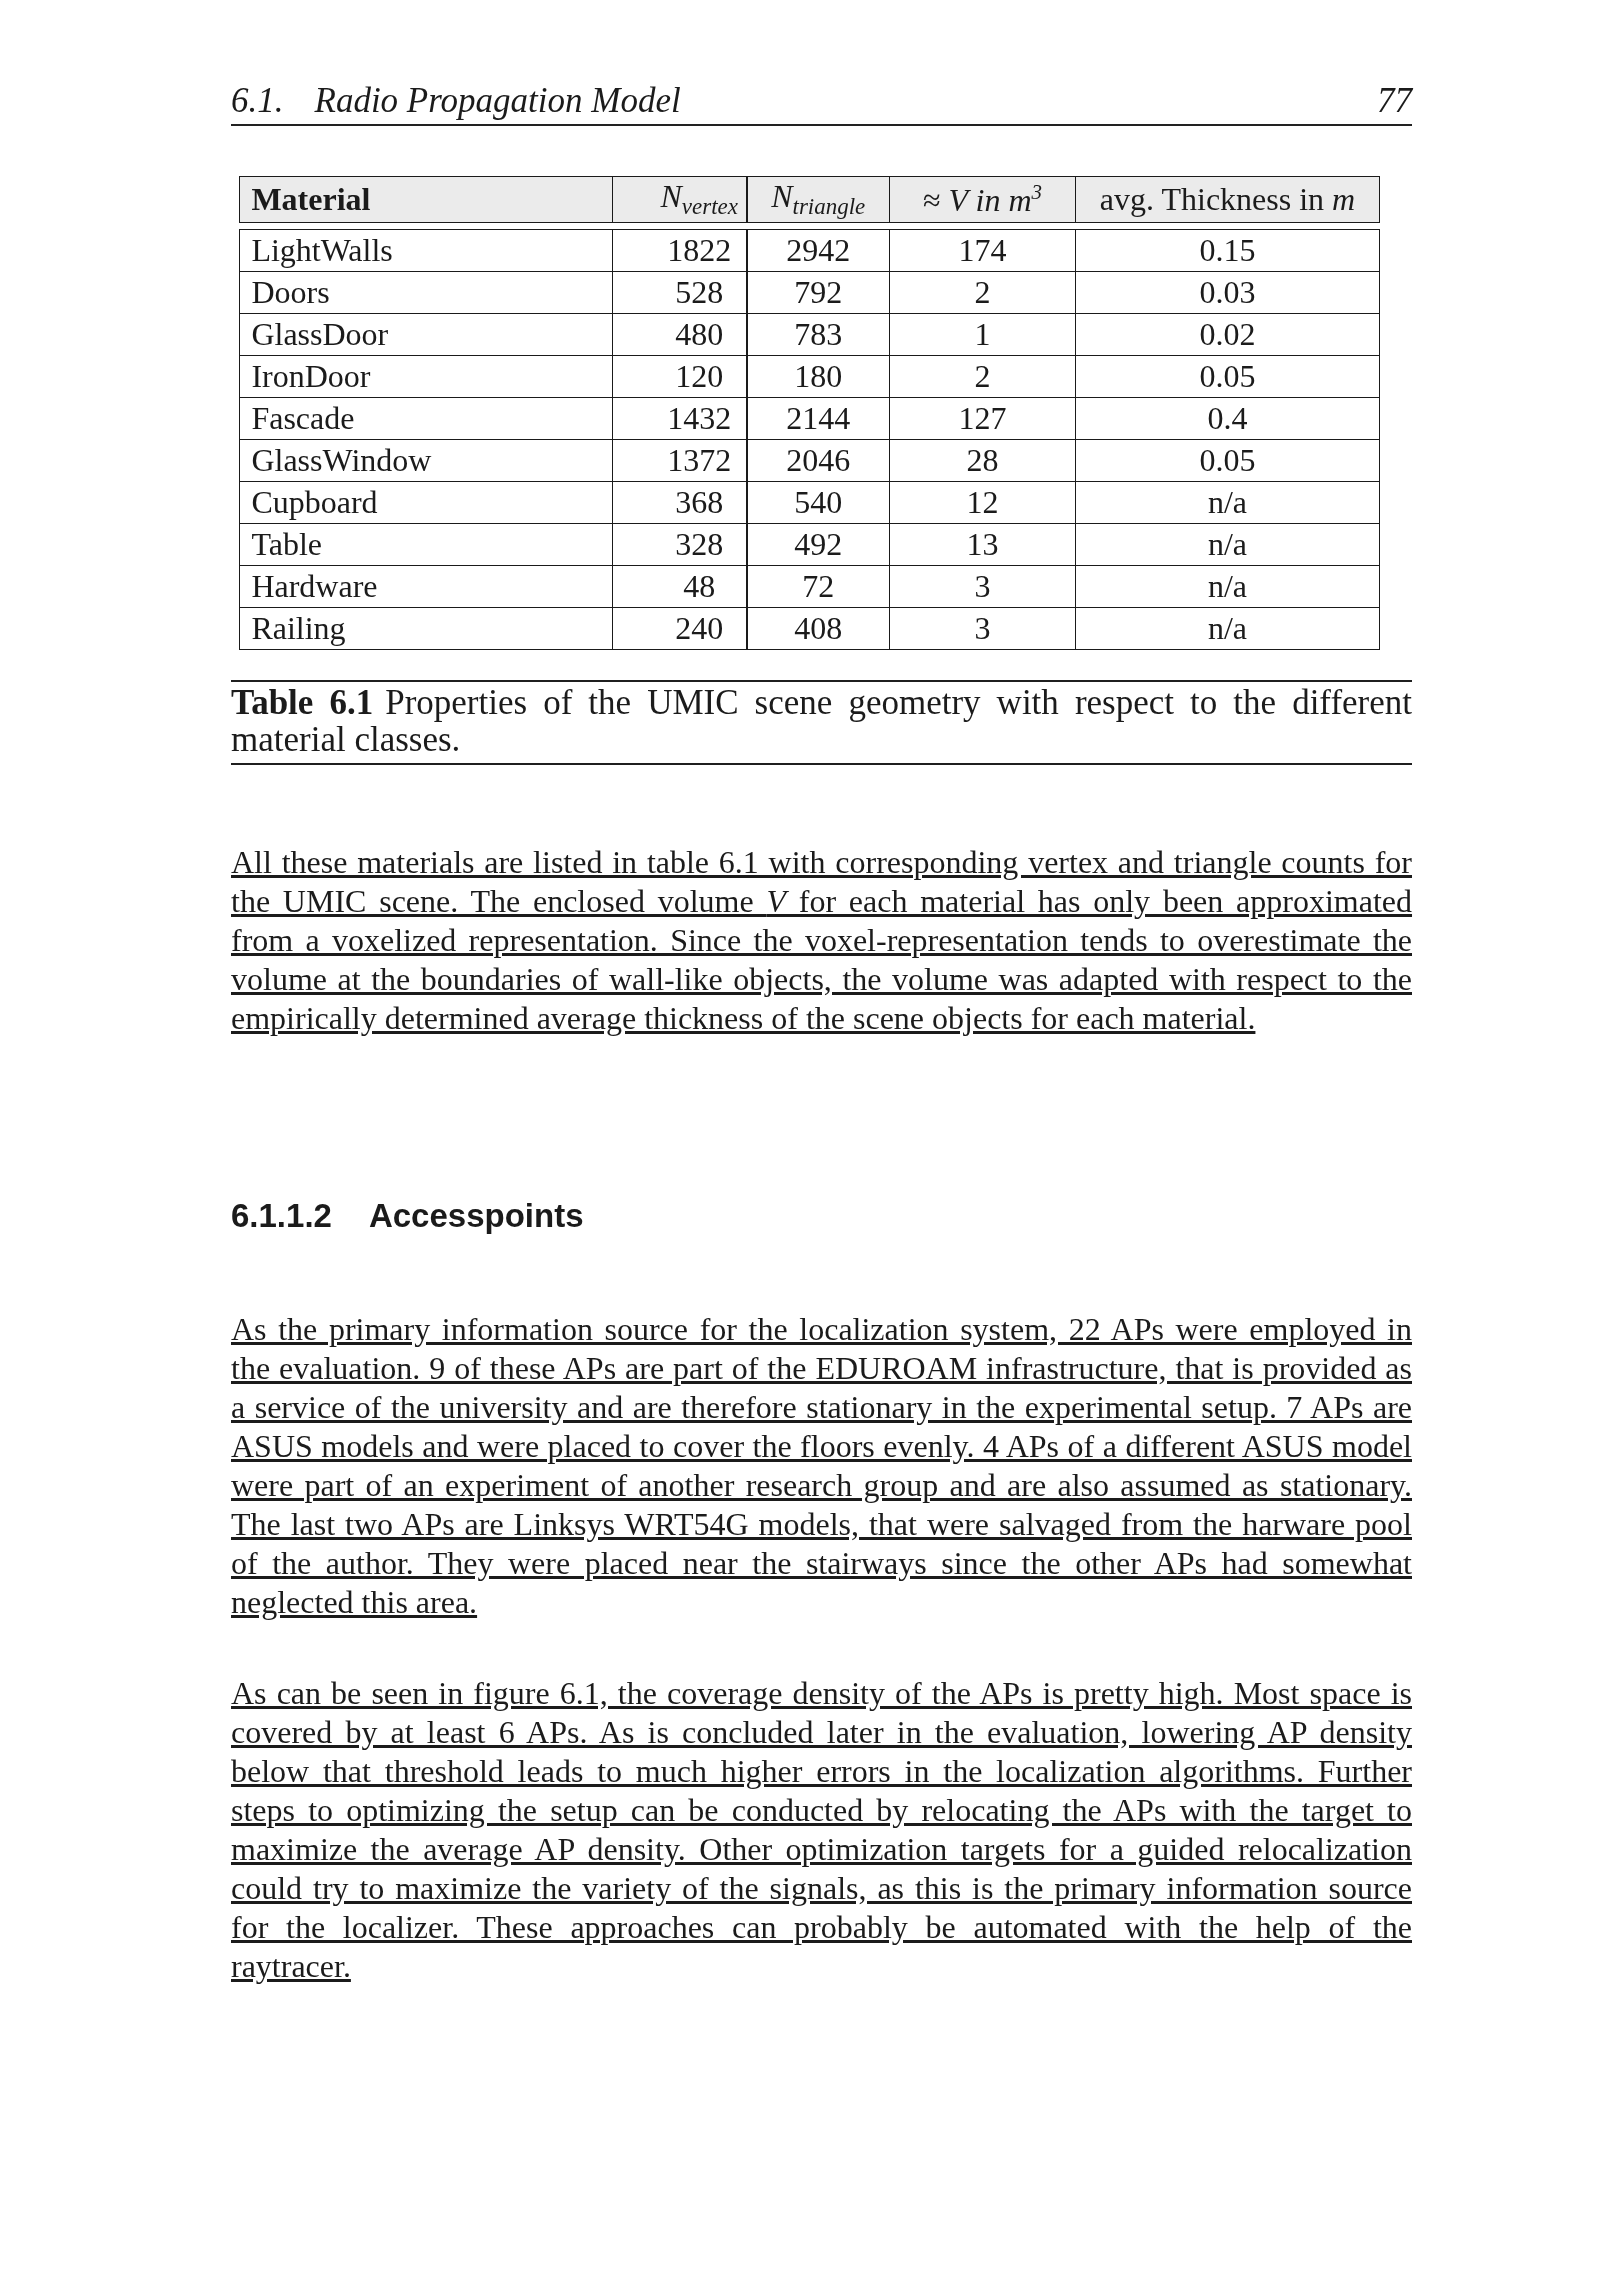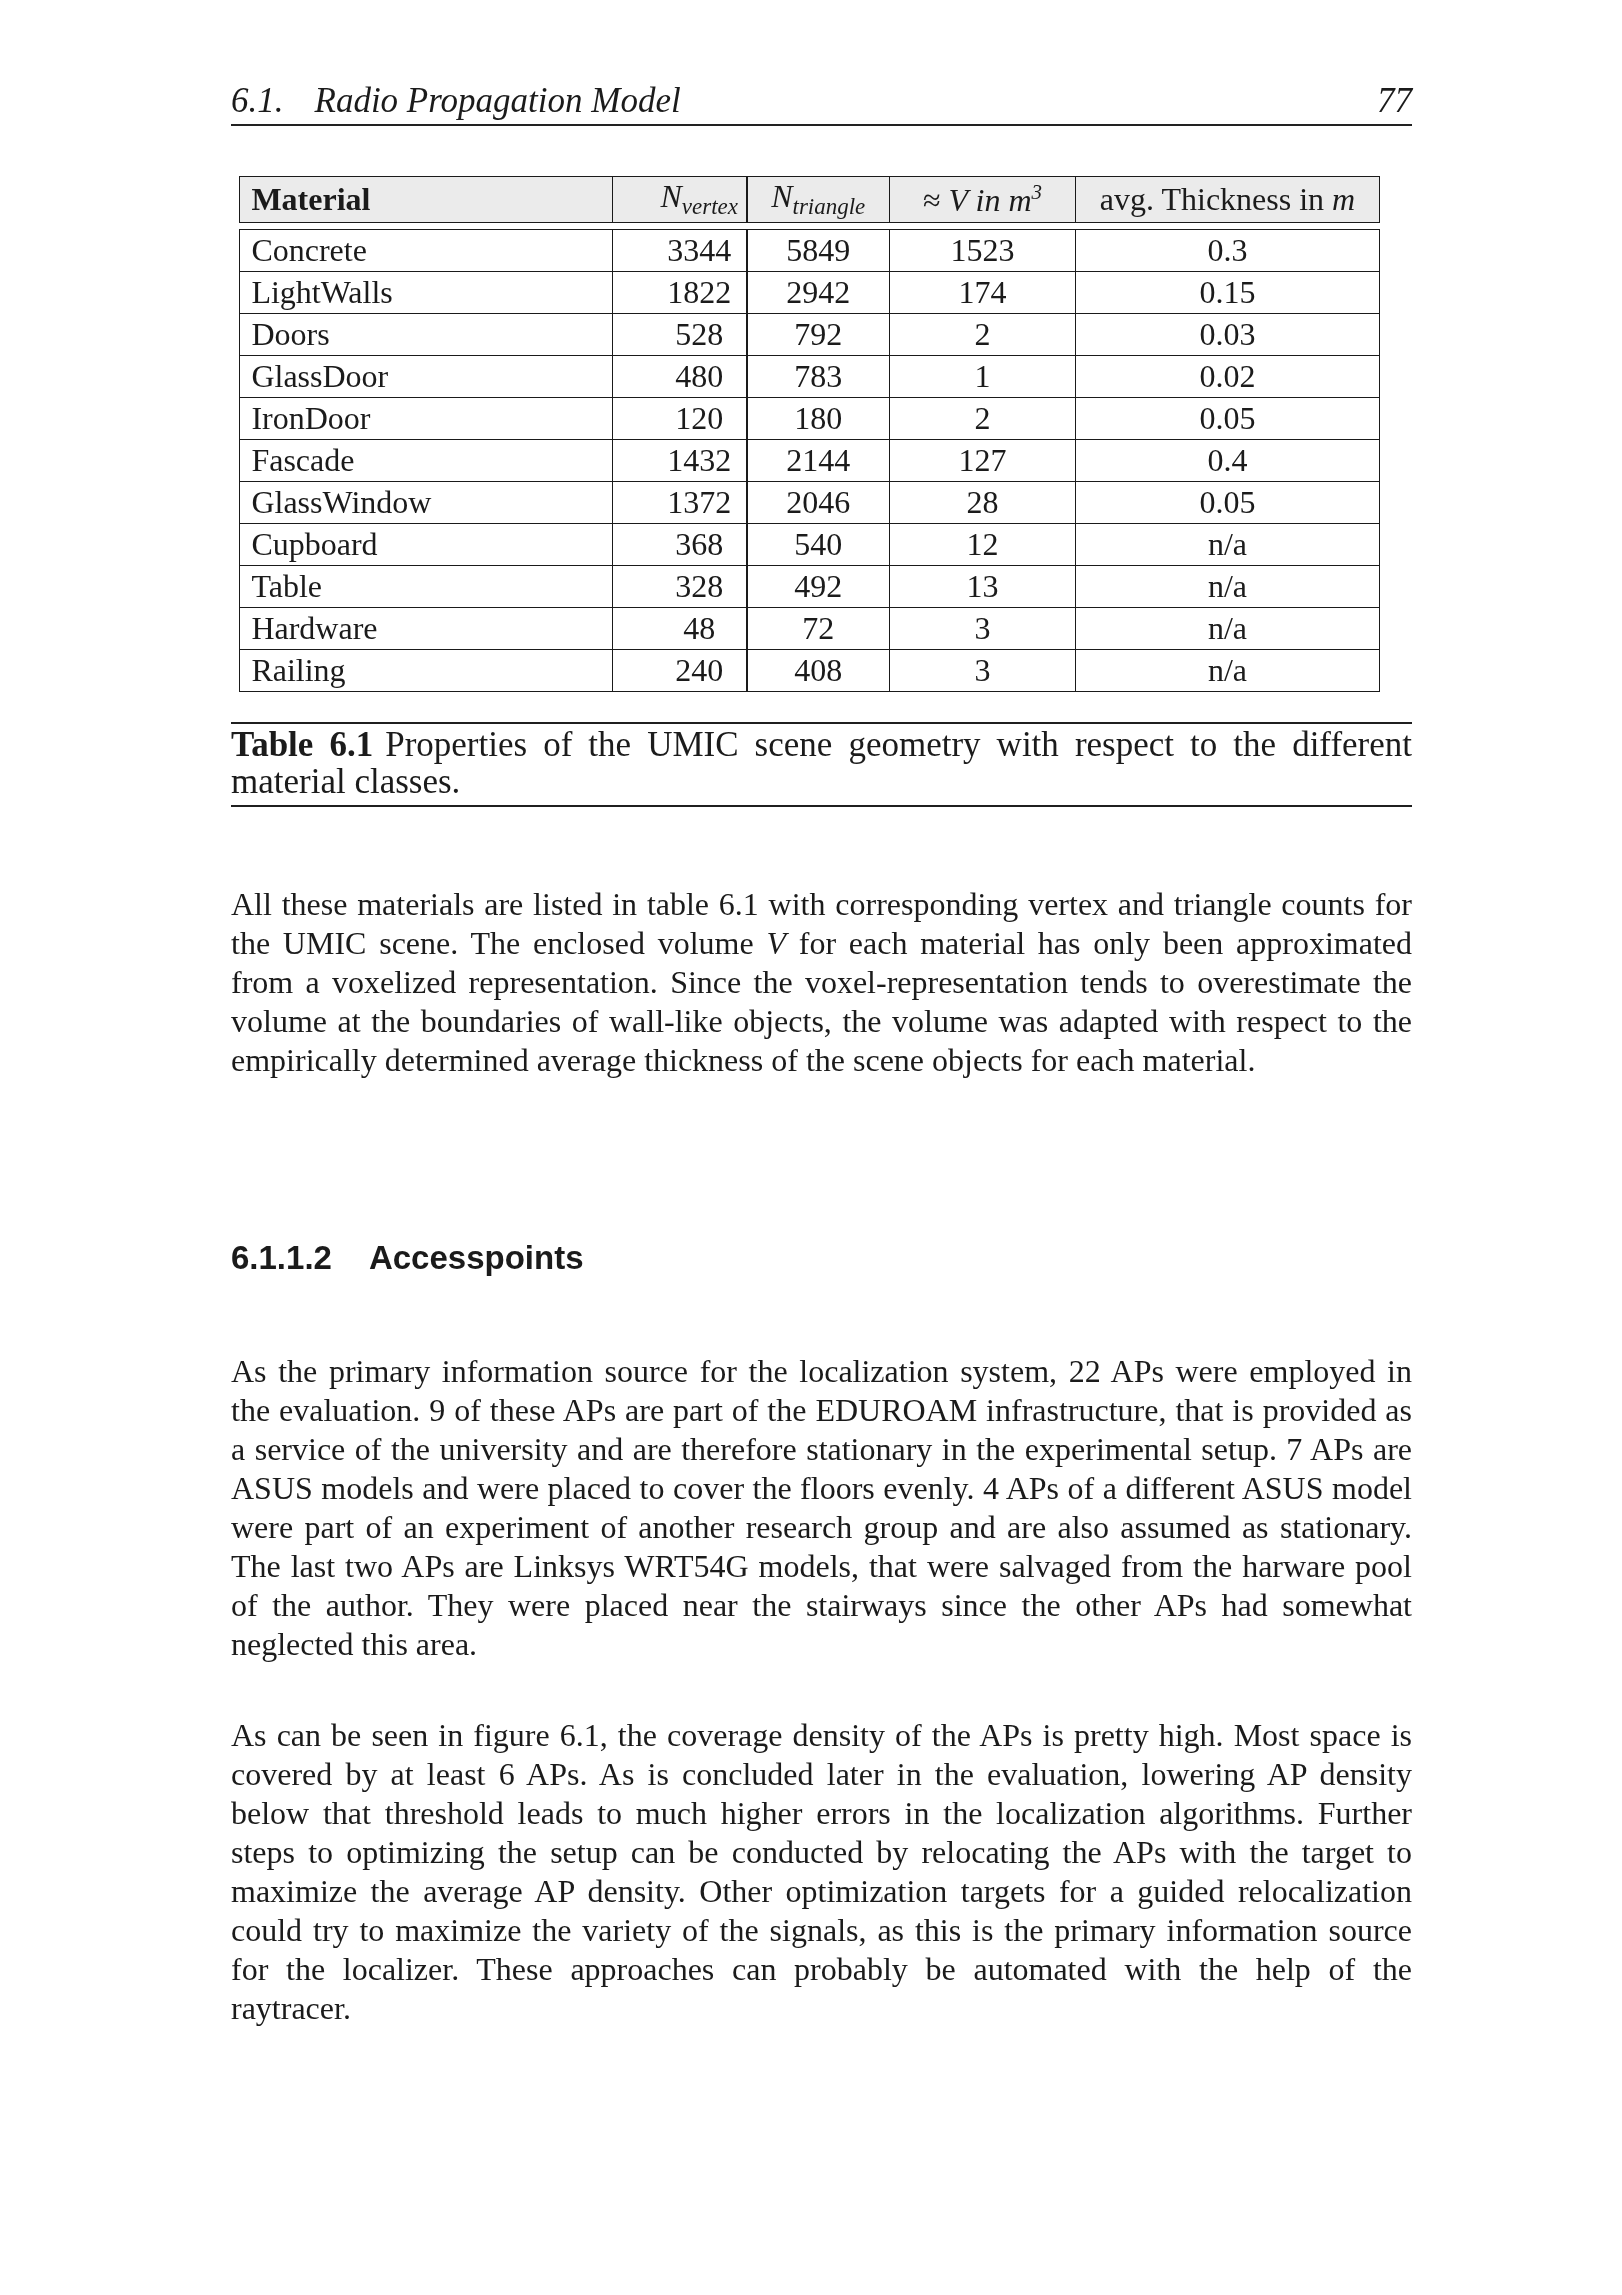--- a/index.html
+++ b/index.html
@@ -76,20 +76,21 @@
     text-align:justify;
   }
   .cap-label { font-weight:bold; margin-right:12px; }
 
   
   .para {
     font-size:32px;
     line-height:39px;
     text-align:justify;
     margin:0;
+    text-decoration:underline;
   }
   .p1 { margin-top:78px; }
   .p2 { margin-top:75px; }
   .p3 { margin-top:52px; }
   .mvar { font-style:italic; }
 
   
   .section-heading {
     margin-top:158px;
     font-family:Liberation Sans, sans-serif;
@@ -134,27 +135,20 @@
         </table>
       <table class="t-body">
         <colgroup>
           <col style="width:373px">
             <col style="width:134px">
             <col style="width:143px">
             <col style="width:186px">
             <col style="width:304px">
         </colgroup>
         <tbody>
-            <tr>
-          <td class="c-mat">Concrete</td>
-              <td class="c-nv">3344</td>
-              <td>5849</td>
-              <td>1523</td>
-              <td class="c-last">0.3</td>
-        </tr>
         <tr>
           <td class="c-mat">LightWalls</td>
               <td class="c-nv">1822</td>
               <td>2942</td>
               <td>174</td>
               <td class="c-last">0.15</td>
         </tr>
         <tr>
           <td class="c-mat">Doors</td>
               <td class="c-nv">528</td>

